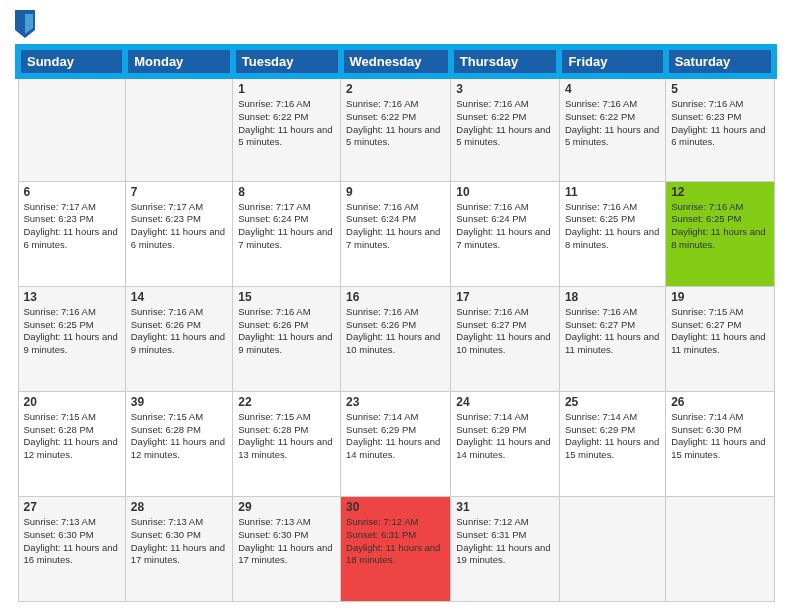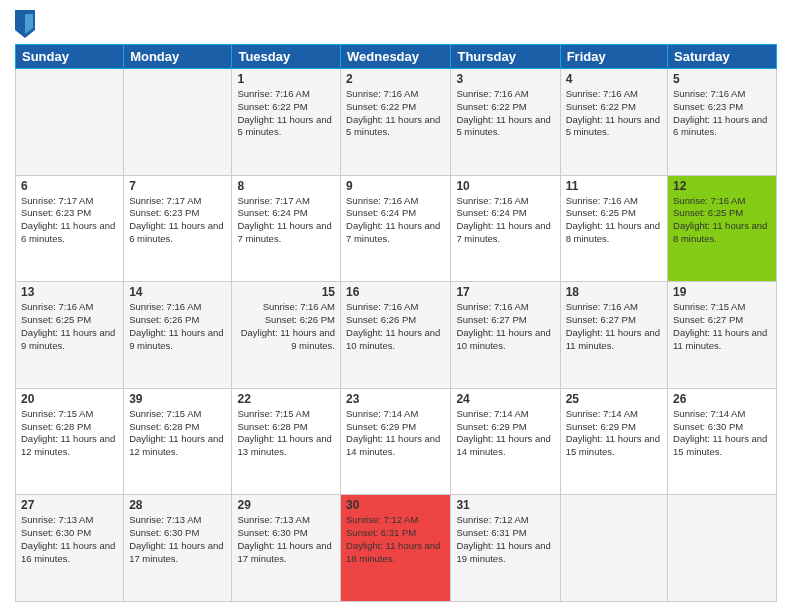--- a/index.html
+++ b/index.html
@@ -65,21 +65,21 @@
       width: 100%;
       flex: 1;
     }
     .calendar th {
       background-color: #1a5fa8;
       color: #fff;
       text-align: left;
       padding: 4px 6px;
       font-size: 13px;
       font-weight: bold;
-      border: 1px solid #0ea5e9;
+      border: 6px solid #0ea5e9;
     }
     .calendar td {
       vertical-align: top;
       border: 1px solid #ccc;
       padding: 3px 5px;
       width: 113px;
       height: 88px;
       font-size: 10px;
       color: #333;
       background: #fff;
@@ -223,21 +223,21 @@
             <div class="day-info" style="white-space: pre-line;">Sunrise: 7:16 AM
 Sunset: 6:25 PM
 Daylight: 11 hours and 9 minutes.</div>
           </td>
           <td style="background: rgb(245, 245, 245);">
             <span class="day-num">14</span>
             <div class="day-info" style="white-space: pre-line;">Sunrise: 7:16 AM
 Sunset: 6:26 PM
 Daylight: 11 hours and 9 minutes.</div>
           </td>
-          <td style="background: rgb(245, 245, 245); text-align: right;">
+          <td style="background: rgb(245, 245, 245);">
             <span class="day-num">15</span>
             <div class="day-info" style="white-space: pre-line;">Sunrise: 7:16 AM
 Sunset: 6:26 PM
 Daylight: 11 hours and 9 minutes.</div>
           </td>
           <td style="background: rgb(245, 245, 245);">
             <span class="day-num">16</span>
             <div class="day-info" style="white-space: pre-line;">Sunrise: 7:16 AM
 Sunset: 6:26 PM
 Daylight: 11 hours and 10 minutes.</div>

